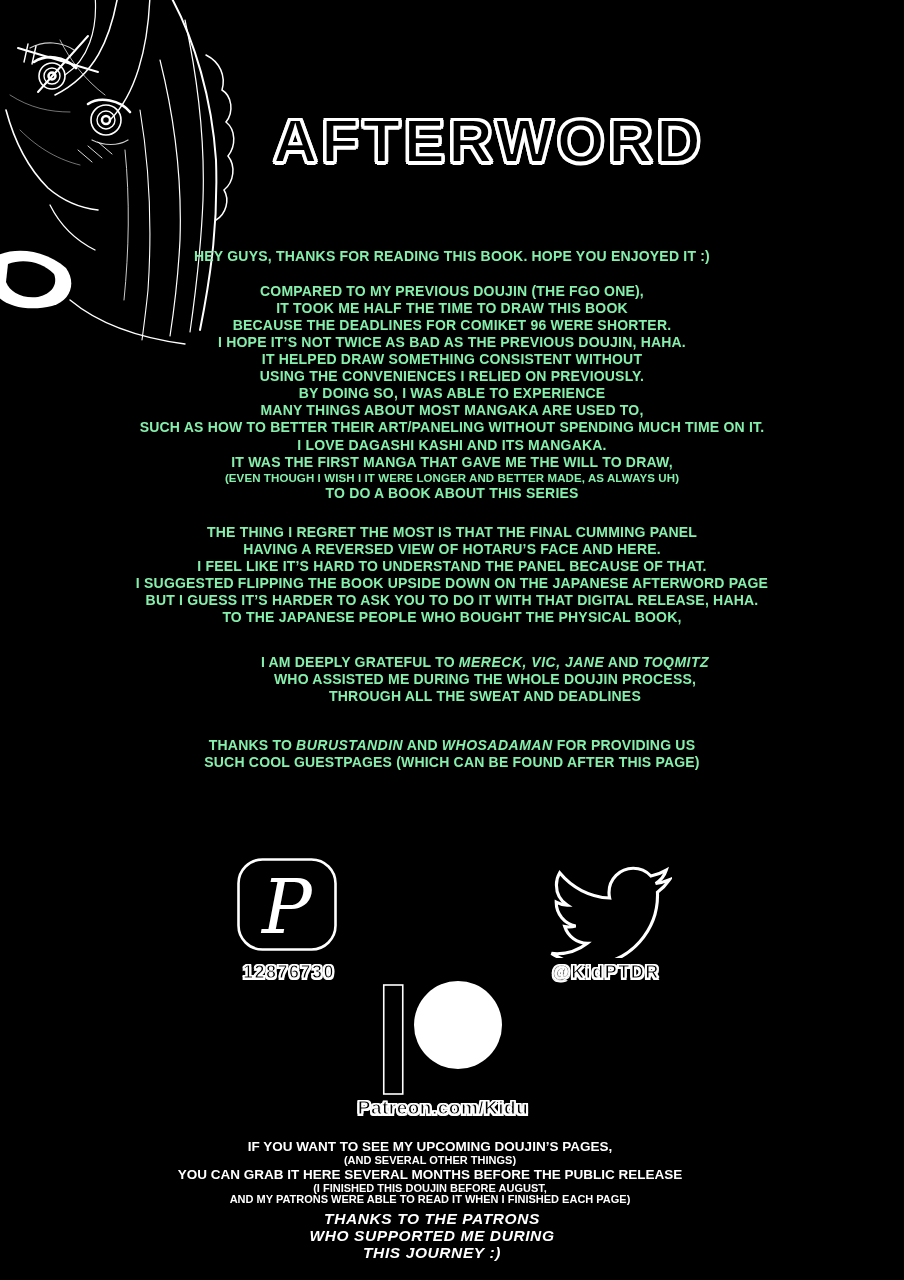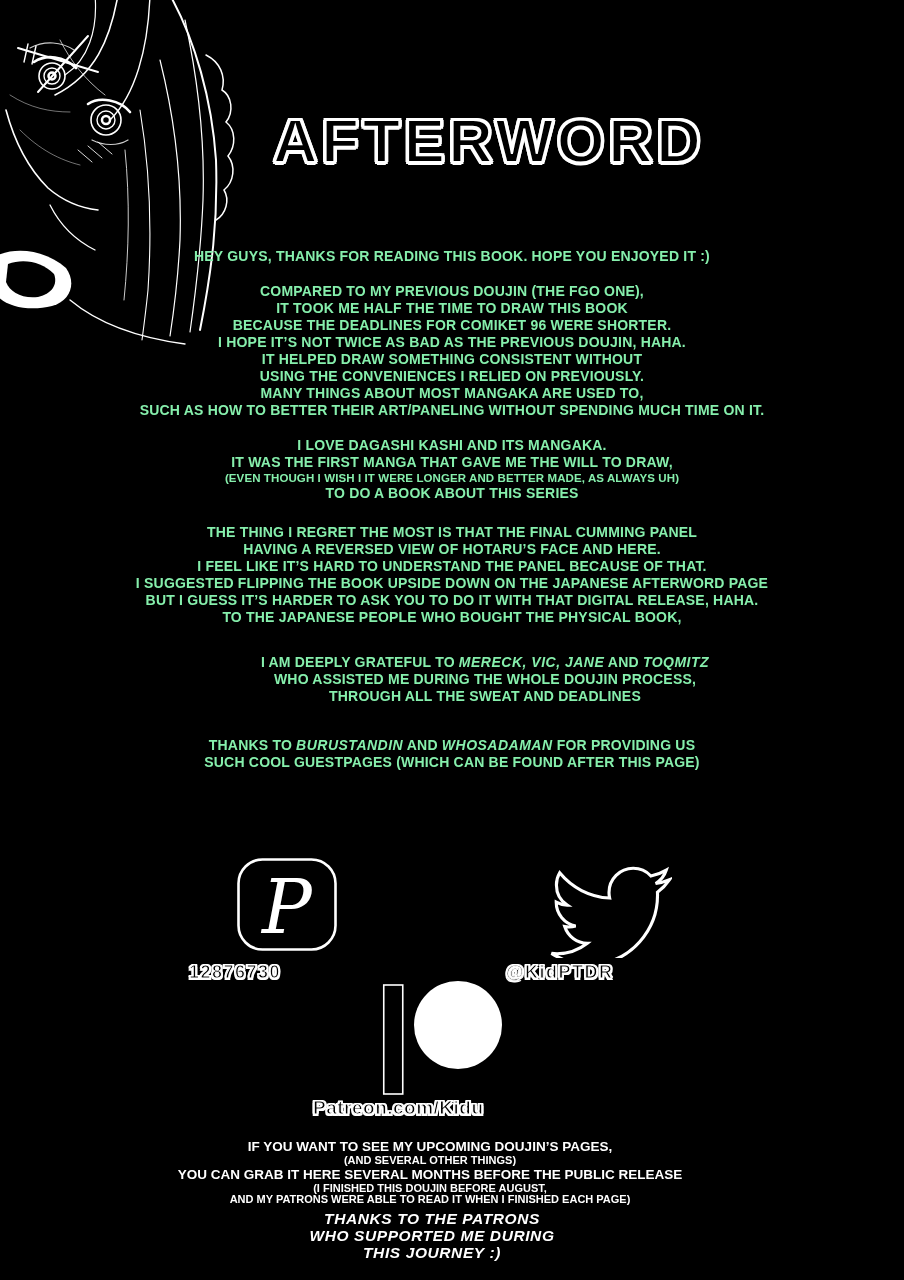--- a/index.html
+++ b/index.html
@@ -17,21 +17,21 @@
     padding-left:37px;
   }
   .para{
     position:absolute;left:0;width:904px;text-align:center;
     font-size:14px;line-height:17px;font-weight:bold;letter-spacing:0.2px;color:#86efac;
   }
   .line{white-space:nowrap;}
   .small{font-size:11.5px;line-height:14px;letter-spacing:0.1px;}
   .emph{font-style:italic;letter-spacing:0.5px;}
   .outline-label{
-    position:absolute;color:#000;font-weight:bold;
+    position:absolute;text-align:center;color:#000;font-weight:bold;
     -webkit-text-stroke:1px #fff;
     text-shadow:-1.5px -1.5px 0 #fff,1.5px -1.5px 0 #fff,-1.5px 1.5px 0 #fff,1.5px 1.5px 0 #fff,
                 0 -1.5px 0 #fff,0 1.5px 0 #fff,-1.5px 0 0 #fff,1.5px 0 0 #fff;
   }
   .social-id{font-size:18px;letter-spacing:1.5px;width:200px;}
   .patreon-url{font-size:19px;letter-spacing:0.5px;width:260px;}
   .icon-svg{position:absolute;}
   .info-block{
     position:absolute;left:0;width:904px;top:1139px;transform:translateX(-22px);
     text-align:center;font-weight:bold;color:#fff;
@@ -106,20 +106,21 @@
   <div class="para" style="top:283px">
     <div class="line">COMPARED TO MY PREVIOUS DOUJIN (THE FGO ONE),</div>
     <div class="line">IT TOOK ME HALF THE TIME TO DRAW THIS BOOK</div>
     <div class="line">BECAUSE THE DEADLINES FOR COMIKET 96 WERE SHORTER.</div>
     <div class="line">I HOPE IT’S NOT TWICE AS BAD AS THE PREVIOUS DOUJIN, HAHA.</div>
   </div>
 
   <div class="para" style="top:351px">
     <div class="line">IT HELPED DRAW SOMETHING CONSISTENT WITHOUT</div>
     <div class="line">USING THE CONVENIENCES I RELIED ON PREVIOUSLY.</div>
+    <div class="line">BY DOING SO, I WAS ABLE TO EXPERIENCE</div>
     <div class="line">MANY THINGS ABOUT MOST MANGAKA ARE USED TO,</div>
     <div class="line">SUCH AS HOW TO BETTER THEIR ART/PANELING WITHOUT SPENDING MUCH TIME ON IT.</div>
   </div>
 
   <div class="para" style="top:437px">
     <div class="line">I LOVE DAGASHI KASHI AND ITS MANGAKA.</div>
     <div class="line">IT WAS THE FIRST MANGA THAT GAVE ME THE WILL TO DRAW,</div>
     <div class="line small">(EVEN THOUGH I WISH I IT WERE LONGER AND BETTER MADE, AS ALWAYS UH)</div>
     <div class="line">TO DO A BOOK ABOUT THIS SERIES</div>
   </div>

